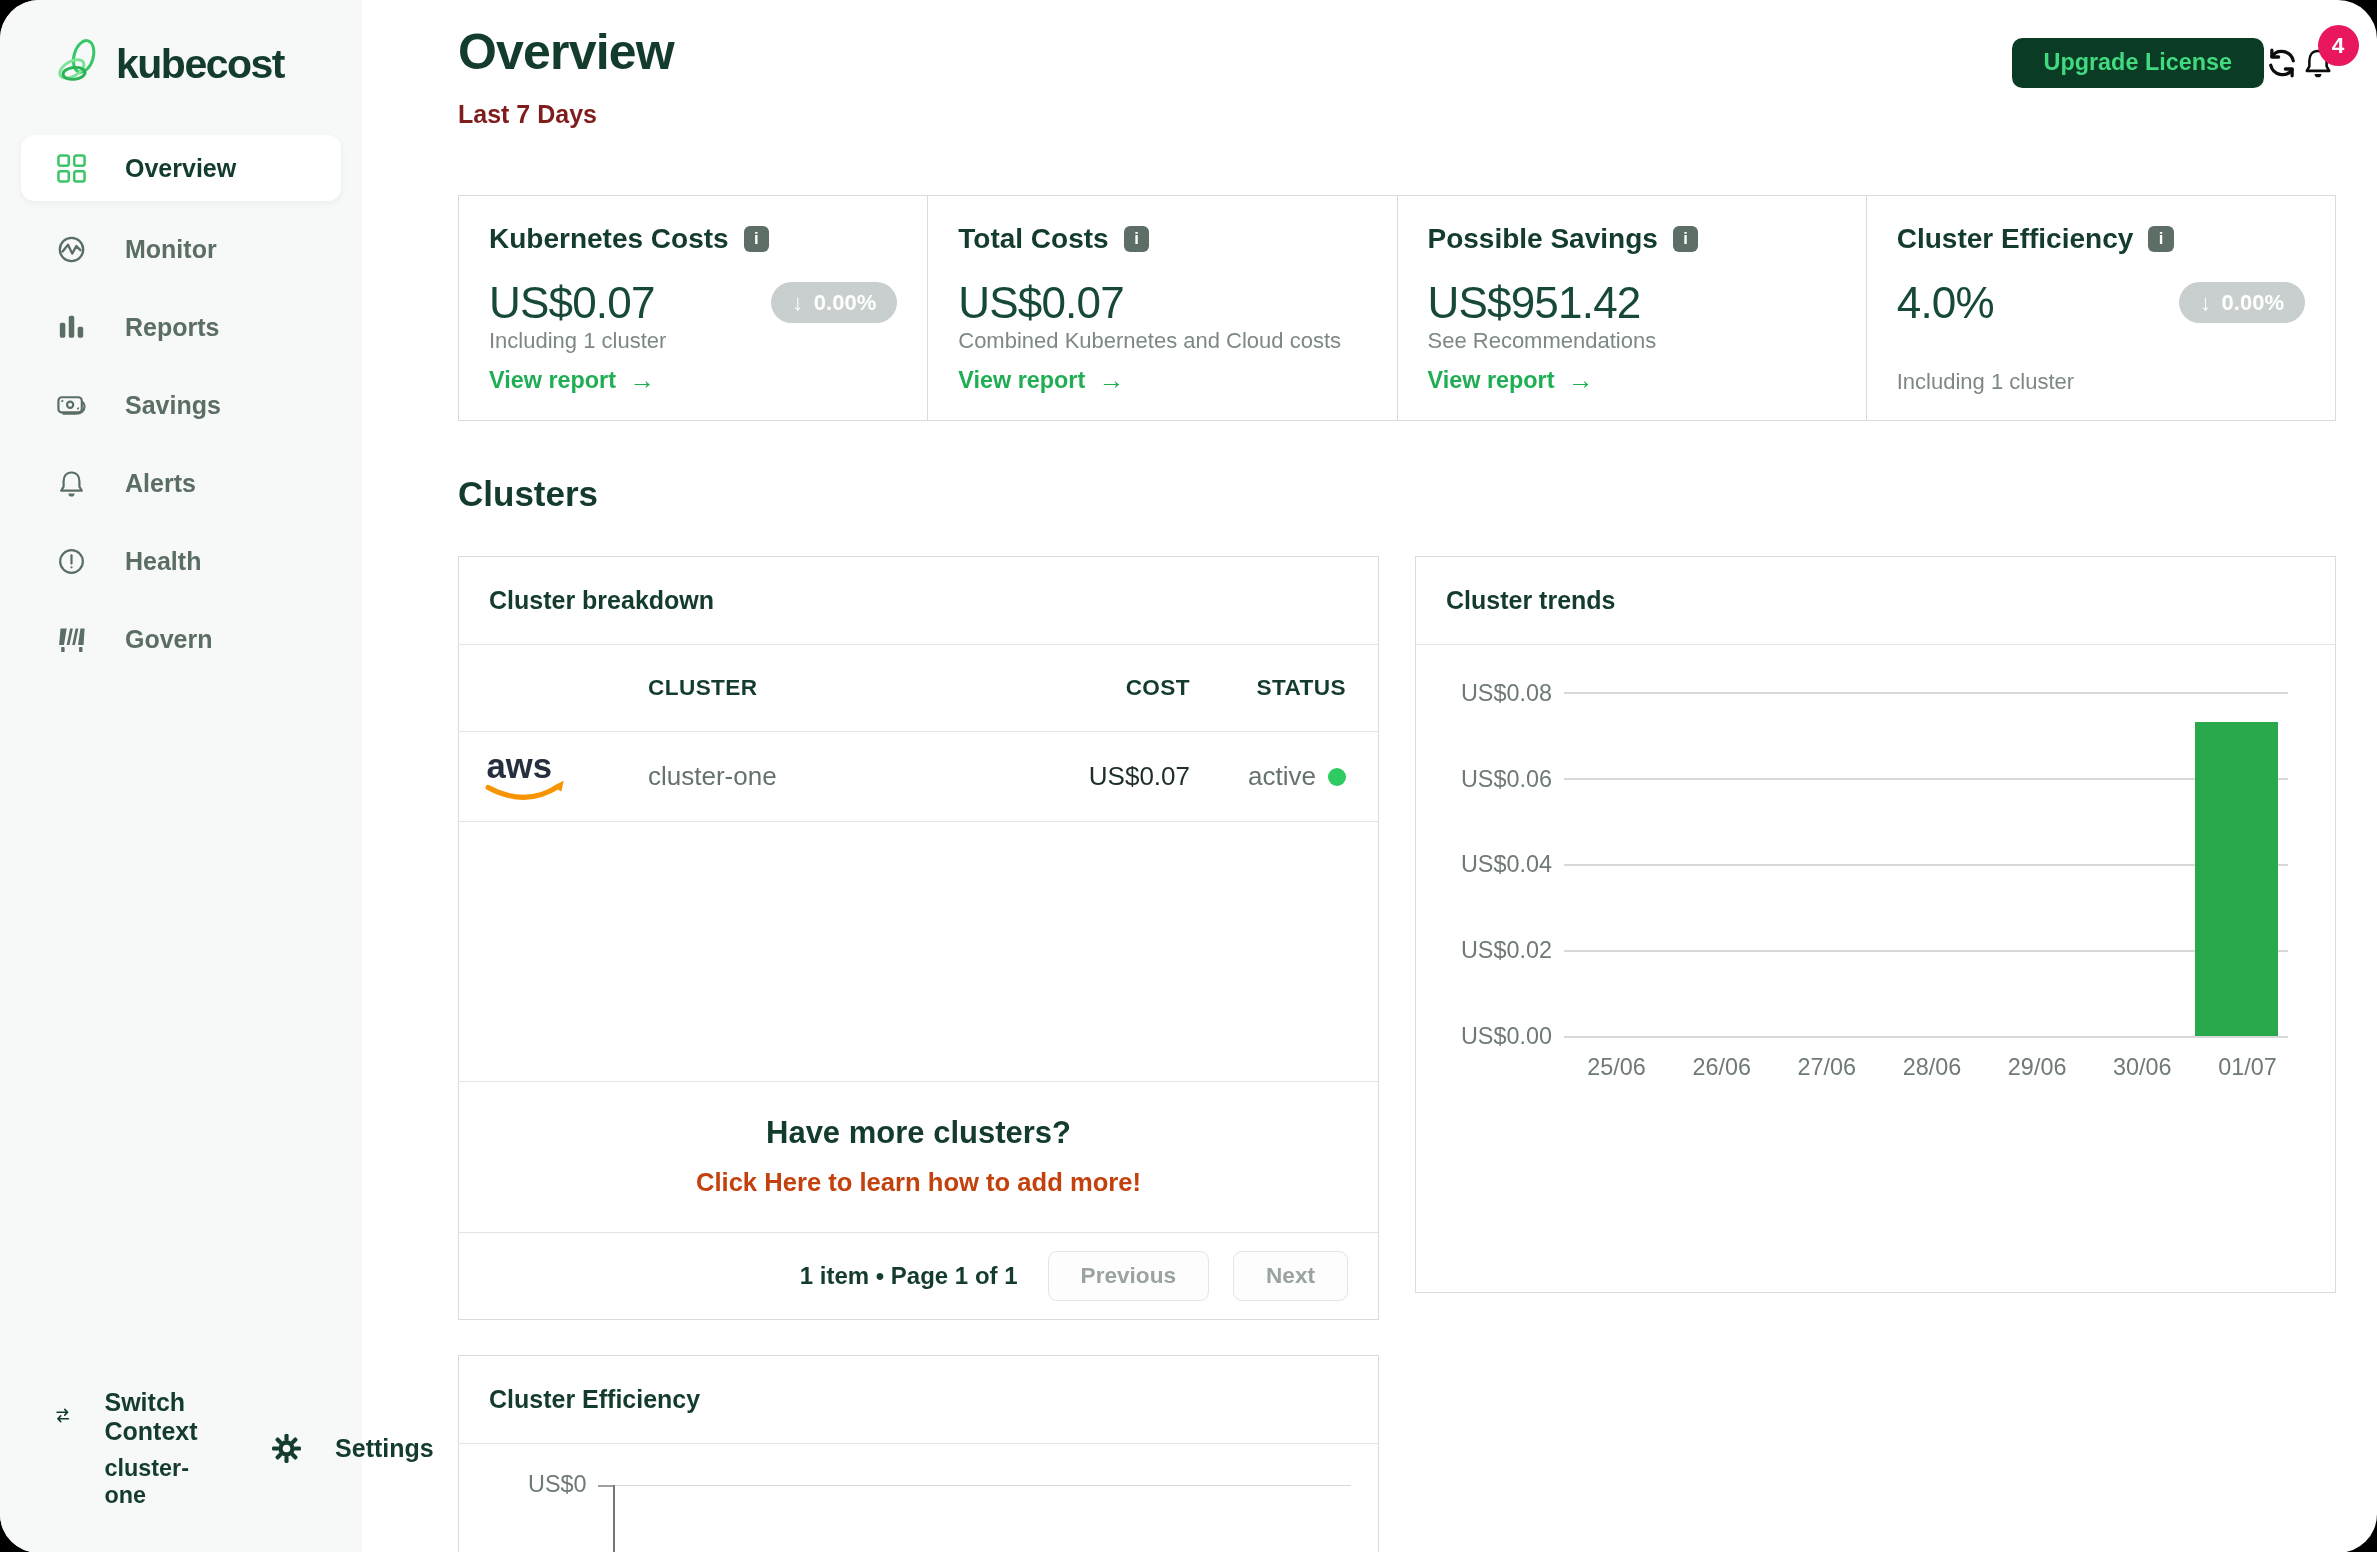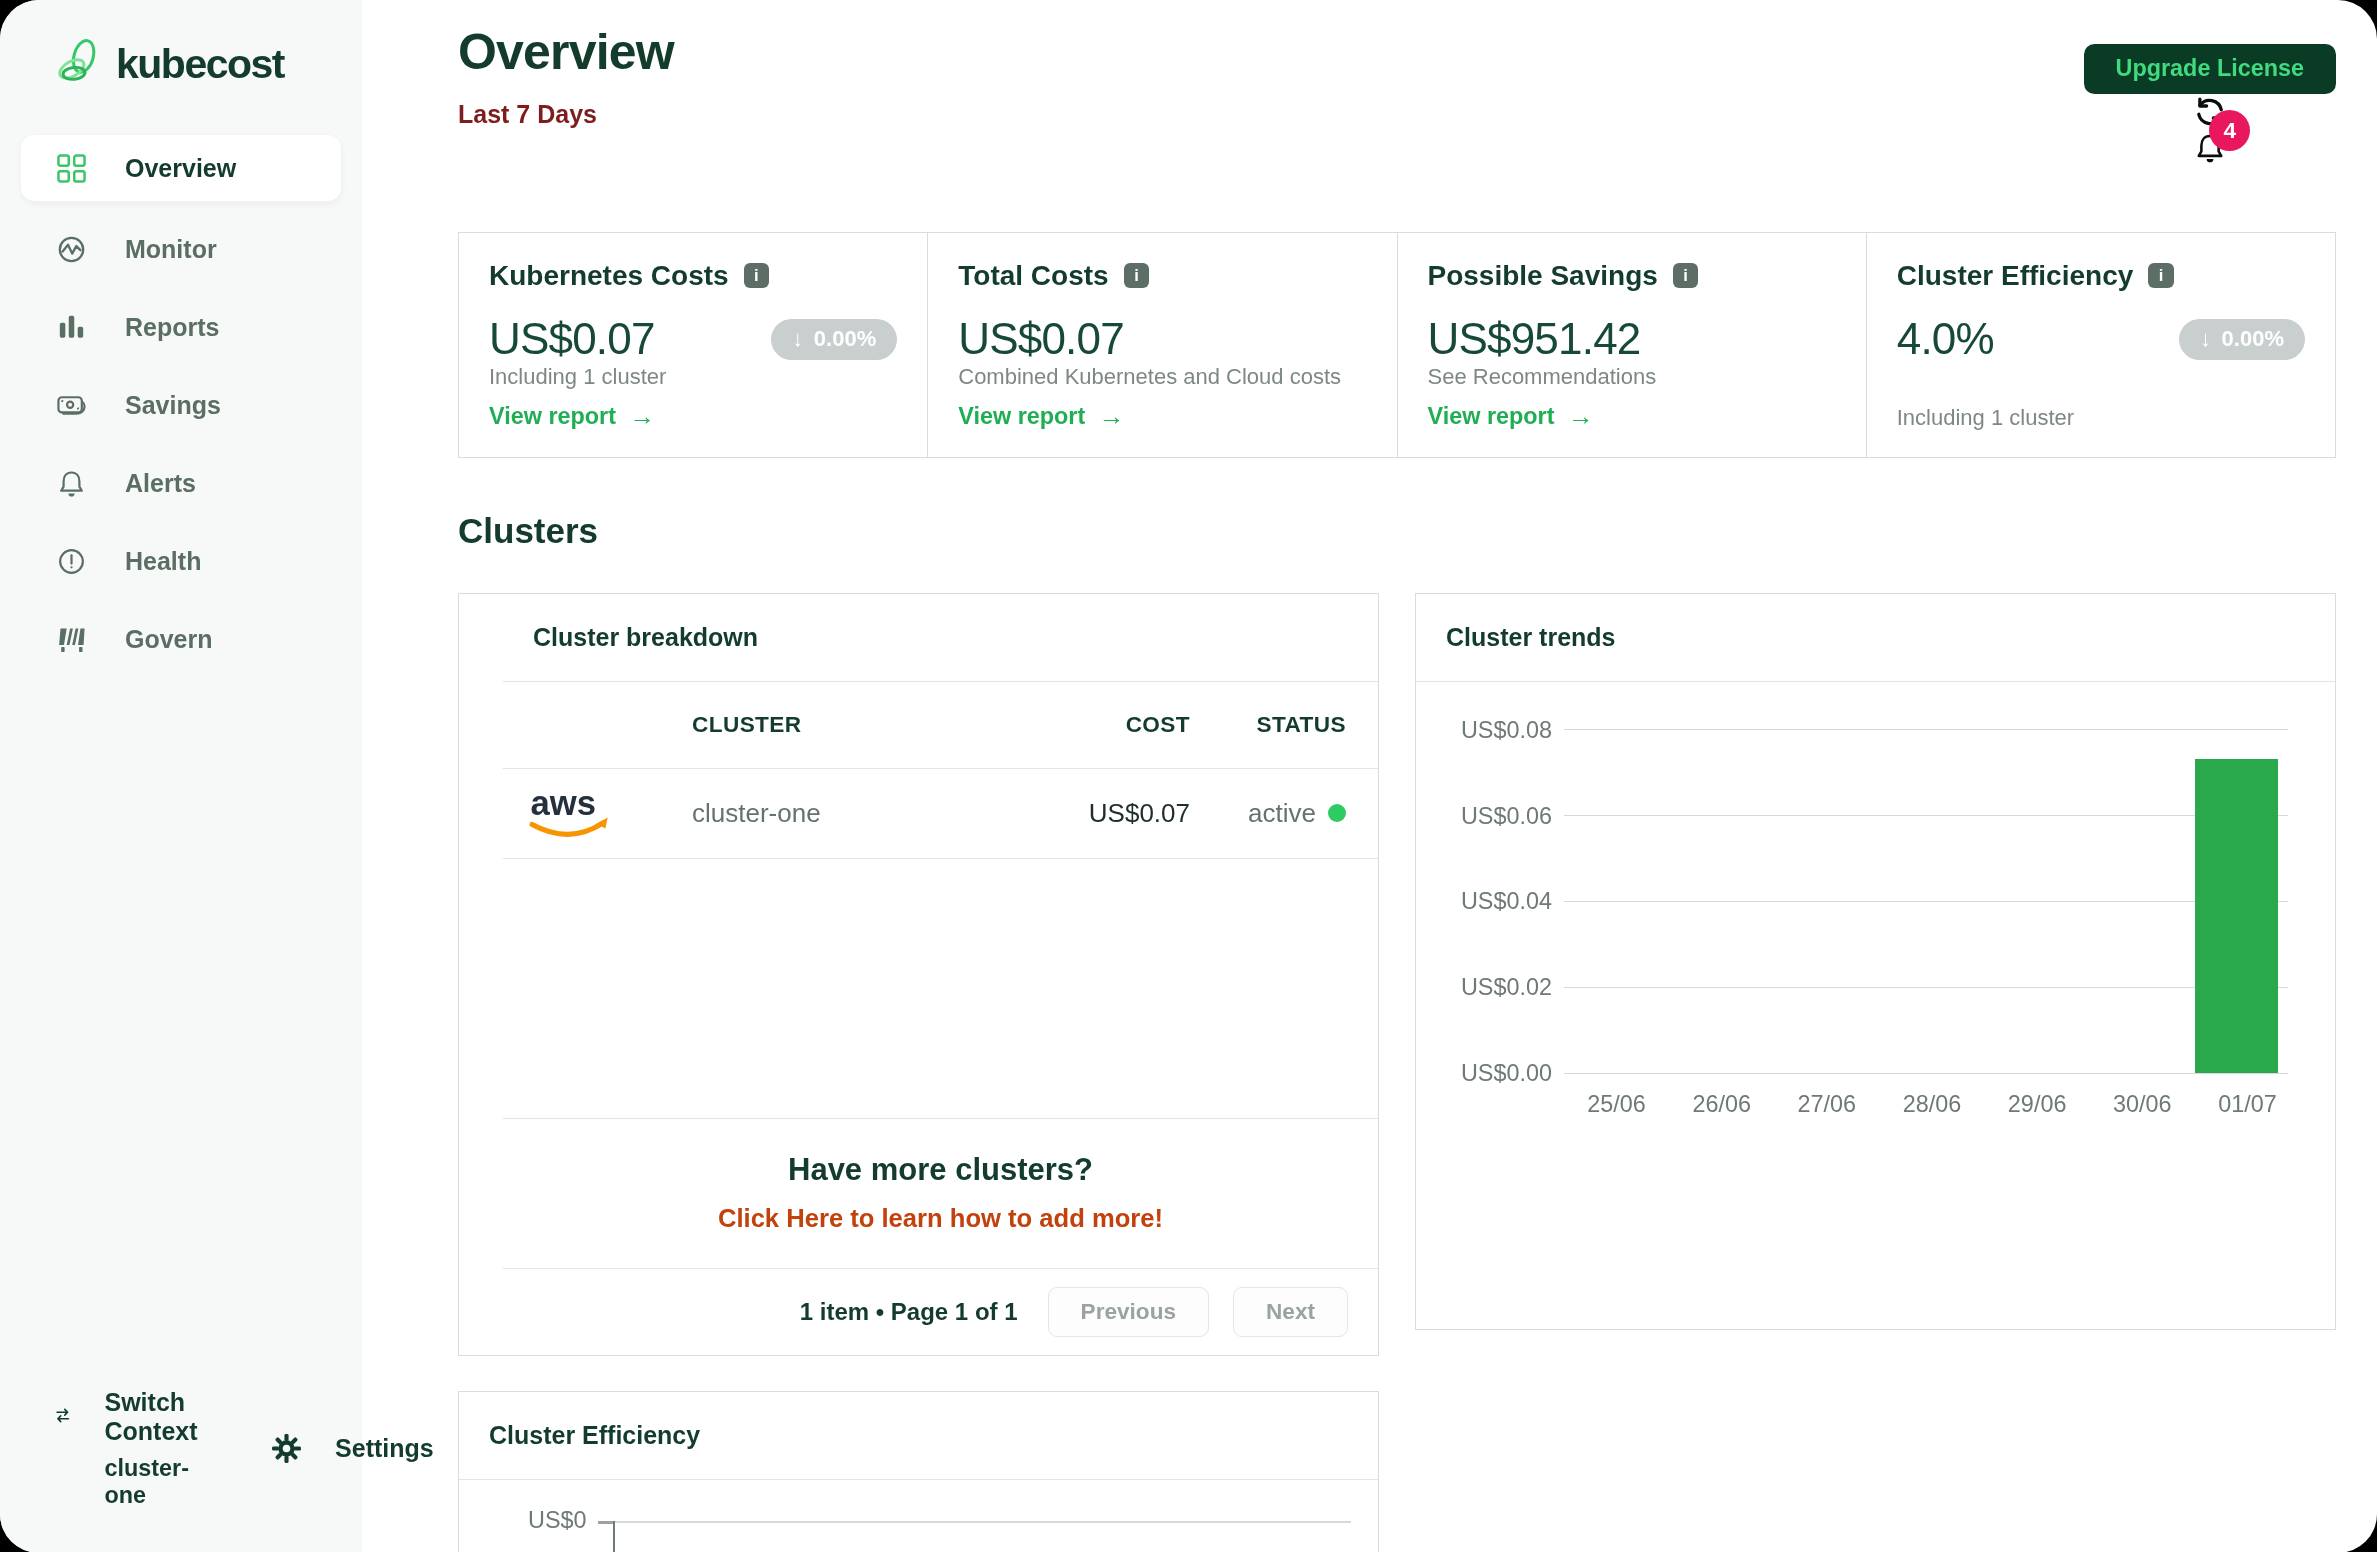--- a/index.html
+++ b/index.html
@@ -32,21 +32,21 @@
   .switch-ctx svg { width: 33px; height: 33px; margin-top: 10.5px; }
   .switch-title { font-size: 25px; font-weight: 700; color: #133c2c; }
   .switch-sub { font-size: 23.4px; font-weight: 700; color: #133c2c; margin-top: 9px; }
   .settings-row { display: flex; gap: 32px; align-items: center; font-size: 25px; font-weight: 700; color: #133c2c; cursor: pointer; }
   .settings-row svg { width: 33px; height: 33px; }
   
   .main { flex: 1; padding: 22.6px 41px 0 96px; position: relative; }
   .header { display: flex; justify-content: space-between; align-items: flex-start; }
   .page-title { font-size: 50px; font-weight: 700; color: #133c2c; letter-spacing: -0.8px; }
   .page-sub { font-size: 25px; font-weight: 700; color: #7f1d1d; margin-top: 19.6px; }
-  .actions { display: flex; align-items: center; margin-top: 21px; flex-direction: column; }
+  .actions { display: flex; align-items: center; margin-top: 15px; }
   .upgrade-btn {
     background: #0a3b24; color: #41da7f; border: none; border-radius: 10.5px;
     font-family: inherit; font-size: 23.4px; font-weight: 700; padding: 0 32px; height: 50px; cursor: pointer;
   }
   .icon-btn { background: none; border: none; cursor: pointer; position: relative; }
   .icon-btn svg { width: 36px; height: 36px; display: block; }
   .badge {
     position: absolute; top: -19.6px; right: -22.6px; width: 41px; height: 41px; border-radius: 50%;
     background: #e9175e; color: #fff; font-size: 22.6px; font-weight: 700;
     display: flex; align-items: center; justify-content: center;
@@ -74,21 +74,21 @@
   .card-link {
     display: flex; align-items: center; gap: 13.6px; margin-top: 12px;
     font-size: 23.4px; font-weight: 700; color: #1fae53; text-decoration: none; cursor: pointer;
   }
   .card-link .arr { font-weight: 400; font-size: 25.6px; }
   
   .clusters-heading { margin-top: 53px; font-size: 35px; font-weight: 700; color: #133c2c; }
   .columns { display: flex; gap: 36px; margin-top: 42px; align-items: flex-start; }
   .panel { border: 1.5px solid #d8dcda; background: #fff; }
   .panel-title { padding: 29px 30px; font-size: 25px; font-weight: 700; color: #133c2c; border-bottom: 1.5px solid #e2e5e3; }
-  .breakdown { width: 921px; padding-left: 44px; }
+  .breakdown { width: 921px; }
   .bd-header { display: flex; align-items: center; height: 87px; border-bottom: 1.5px solid #e2e5e3;
     font-size: 22.6px; font-weight: 600; color: #133c2c; letter-spacing: 0.4px; }
   .bd-row { display: flex; align-items: center; height: 90px; border-bottom: 1.5px solid #e2e5e3;
     font-size: 26px; color: #66736d; cursor: pointer; }
   .col-logo { width: 136px; display: flex; justify-content: center; }
   .col-cluster { flex: 1; padding-left: 53px; }
   .col-cost { width: 188px; text-align: right; }
   .col-status { width: 188px; padding-right: 32px; display: flex; justify-content: flex-end; align-items: center; gap: 12px; }
   .bd-row .col-cost { color: #1d2f26; }
   .status-dot { width: 18px; height: 18px; border-radius: 50%; background: #2ecb62; }

